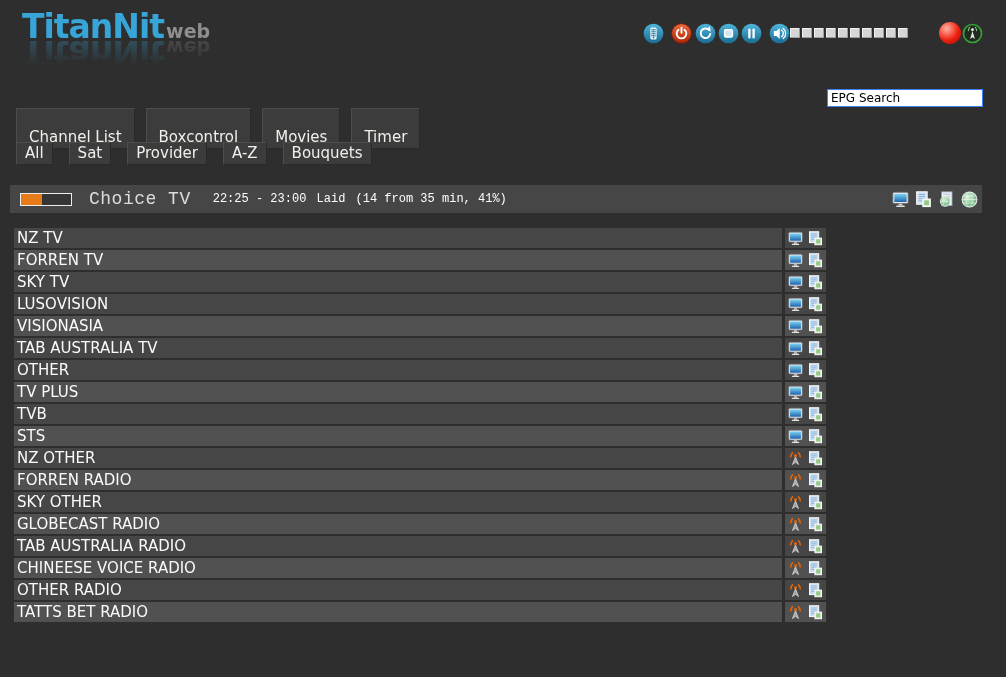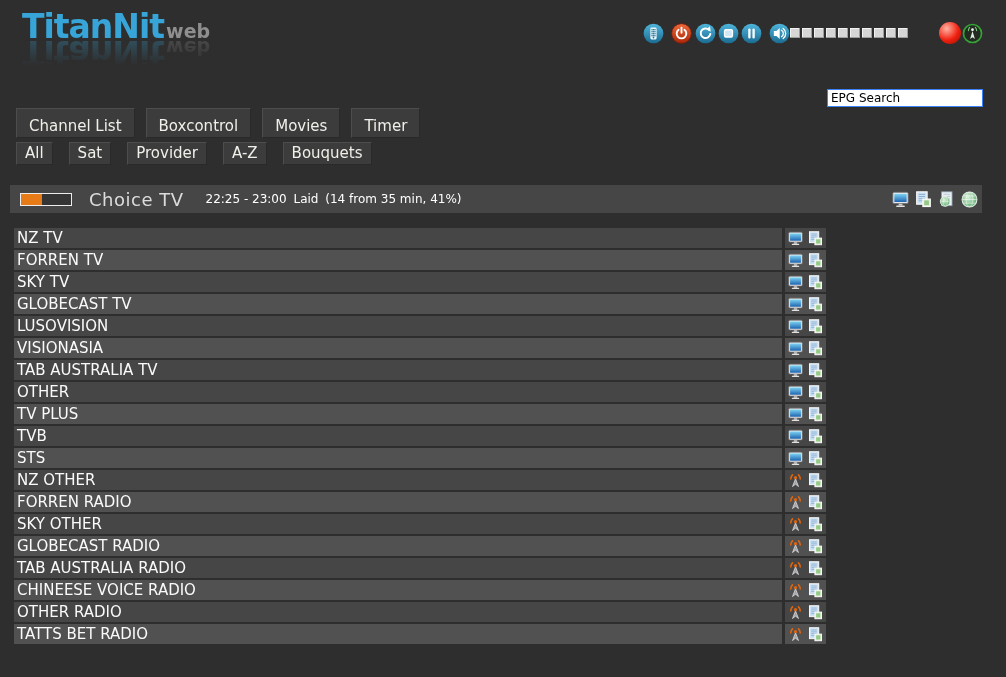--- a/index.html
+++ b/index.html
@@ -26,25 +26,25 @@
     background:radial-gradient(circle at 35% 30%, #ffb3a3 0%, #f02010 55%, #8f0f04 100%);}
   
   .epgsearch{position:absolute;left:827px;top:89px;width:148px;height:14px;
     background:#fff;color:#000;border:1px solid #3b82f6;font-size:12px;
     font-family:inherit;padding:1px 3px;}
   
   .navrow{position:absolute;left:16px;display:flex;}
   .nav1{top:108px;gap:11px;}
   .nav2{top:142px;gap:16px;}
   .btn{background:#3c3c3c;border:1px solid #4d4d4d;border-bottom-color:#292929;border-right-color:#292929;
-    color:#f1efe9;font-size:15px;line-height:18px;padding:8px 12px 2px;font-family:inherit;cursor:pointer;white-space:nowrap;}
+    color:#f1efe9;font-size:15px;line-height:18px;padding:19px 12px 2px;font-family:inherit;cursor:pointer;white-space:nowrap;}
   .nav2 .btn{padding:1px 8px 2px;}
   
   .nowbar{position:absolute;left:10px;top:185px;width:972px;height:28px;background:#464646;
-    display:flex;align-items:center;}
+    display:flex;align-items:center;font-family:Liberation Mono, monospace;}
   .ptrack{margin-left:10px;width:50px;height:11px;border:1px solid #ececec;background:#353535;}
   .pfill{height:100%;background:#e67b17;}
   .chname{margin-left:17px;font-size:18px;color:#dcdcdc;letter-spacing:.5px;white-space:nowrap;}
   .epginfo{margin-left:22px;font-size:12px;color:#fff;white-space:nowrap;}
   .epginfo span{margin-right:3px;}
   .baricons{margin-left:auto;margin-right:4px;display:flex;gap:6px;align-items:center;}
   .baricons .ib{width:17px;height:17px;padding:0;border:0;background:transparent;cursor:pointer;}
   .baricons svg{width:17px;height:17px;display:block;}
   
   .list{position:absolute;left:14px;top:228px;width:812px;}
@@ -304,42 +304,20 @@
         <svg viewBox="0 0 16 16">
           <rect x="1.6" y="0.8" width="9.8" height="11.6" fill="#cde1f4" stroke="#f8f8f8" stroke-width="1.1"></rect>
           <path d="M3.4 3.2h6M3.4 5.2h6M3.4 7.2h6M3.4 9.2h6" stroke="#7fa8cc" stroke-width="0.8"></path>
           <rect x="7.4" y="7.6" width="7" height="7" fill="#dff0d5" stroke="#f8f8f8" stroke-width="1.1"></rect>
           <rect x="8.7" y="8.9" width="4.4" height="4.4" fill="#93c886"></rect>
         </svg>
       </button>
     </div>
   </div>
 
-  <div class="row even">
-    <div class="cell label">GLOBECAST TV</div>
-    <div class="cell icons">
-      <button class="ric">
-        <svg viewBox="0 0 16 16">
-          <rect x="0.8" y="1.2" width="14.4" height="10.6" rx="1.2" fill="#efefef" stroke="#6b6b6b" stroke-width="0.8"></rect>
-          <rect x="2.2" y="2.6" width="11.6" height="7.8" fill="url(#g-screen)"></rect>
-          <rect x="6.2" y="12" width="3.6" height="1.6" fill="#cfcfcf"></rect>
-          <rect x="4" y="13.6" width="8" height="1.4" rx="0.5" fill="#e2e2e2"></rect>
-        </svg>
-
-      </button>
-      <button class="ric">
-        <svg viewBox="0 0 16 16">
-          <rect x="1.6" y="0.8" width="9.8" height="11.6" fill="#cde1f4" stroke="#f8f8f8" stroke-width="1.1"></rect>
-          <path d="M3.4 3.2h6M3.4 5.2h6M3.4 7.2h6M3.4 9.2h6" stroke="#7fa8cc" stroke-width="0.8"></path>
-          <rect x="7.4" y="7.6" width="7" height="7" fill="#dff0d5" stroke="#f8f8f8" stroke-width="1.1"></rect>
-          <rect x="8.7" y="8.9" width="4.4" height="4.4" fill="#93c886"></rect>
-        </svg>
-      </button>
-    </div>
-  </div>
 
   <div class="row odd">
     <div class="cell label">LUSOVISION</div>
     <div class="cell icons">
       <button class="ric">
         <svg viewBox="0 0 16 16">
           <rect x="0.8" y="1.2" width="14.4" height="10.6" rx="1.2" fill="#efefef" stroke="#6b6b6b" stroke-width="0.8"></rect>
           <rect x="2.2" y="2.6" width="11.6" height="7.8" fill="url(#g-screen)"></rect>
           <rect x="6.2" y="12" width="3.6" height="1.6" fill="#cfcfcf"></rect>
           <rect x="4" y="13.6" width="8" height="1.4" rx="0.5" fill="#e2e2e2"></rect>

